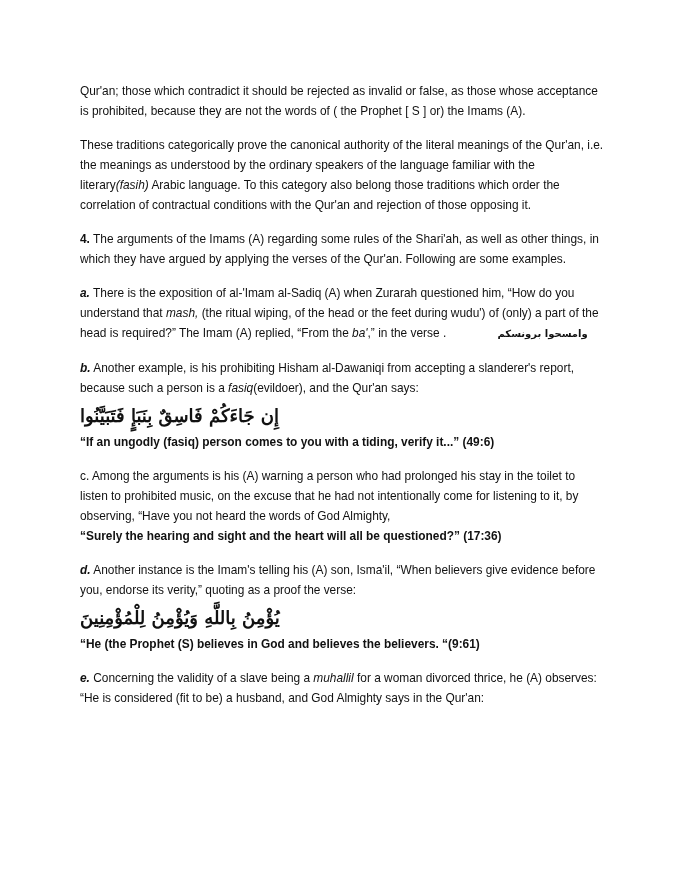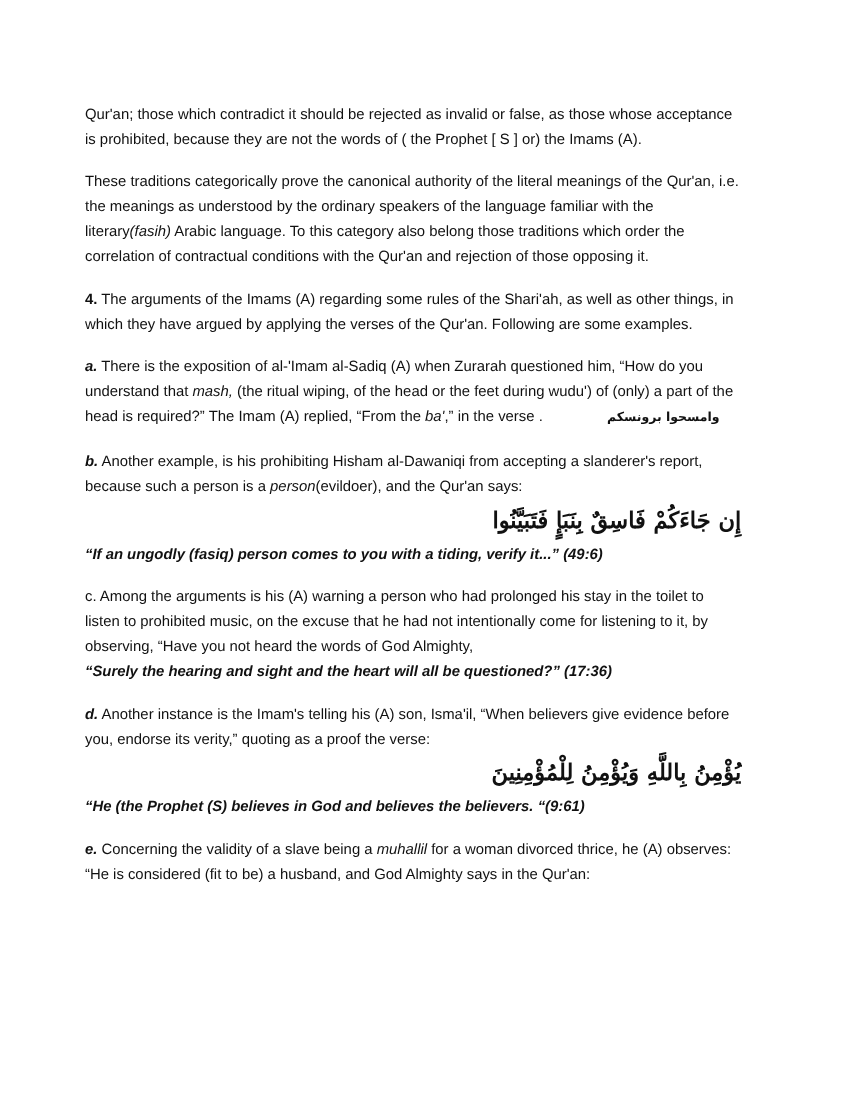--- a/index.html
+++ b/index.html
@@ -10,21 +10,21 @@
     body {
       width: 680px;
       height: 880px;
       overflow: hidden;
       position: relative;
       font-family: "Liberation Sans", sans-serif;
       color: #111111;
     }
     .page {
       position: absolute;
-      left: 68px;
+      left: 80px;
       top: 81px;
       width: 525px;
       font-size: 11.9px;
       line-height: 20px;
     }
     .para {
       margin: 0 0 14px 0;
     }
     .para.tight { margin-bottom: 0; }
     .marker { font-weight: bold; }
@@ -32,32 +32,31 @@
     .ital { font-style: italic; }
     .arabic-inline {
       font-family: "DejaVu Sans", sans-serif;
       font-size: 10px;
       font-weight: bold;
       direction: rtl;
       unicode-bidi: embed;
       margin-left: 48px;
     }
     .verse {
-      text-align: right;
+      text-align: left;
       font-family: "DejaVu Serif", serif;
       font-size: 18px;
       font-weight: bold;
       direction: rtl;
       line-height: 28px;
       margin: 4px 0 2px 0;
       height: 28px;
     }
     .translation {
       font-weight: bold;
-      font-style: italic;
       margin: 0 0 14px 0;
     }
   </style>
 </head>
 <body>
 
 <div class="page">
 
   <p class="para">
     <span>Qur'an; those which contradict it should be rejected as invalid or false, as those whose acceptance is prohibited, because they are not the words of ( the Prophet [ S ] or) the Imams (A).</span>
@@ -69,21 +68,21 @@
 
   <p class="para">
     <span class="marker">4.</span><span> The arguments of the Imams (A) regarding some rules of the Shari'ah, as well as other things, in which they have argued by applying the verses of the Qur'an. Following are some examples.</span>
   </p>
 
   <p class="para">
     <span class="marker ital">a.</span><span> There is the exposition of al-'Imam al-Sadiq (A) when Zurarah questioned him, “How do you understand that </span><span class="ital">mash,</span><span> (the ritual wiping, of the head or the feet during wudu') of (only) a part of the head is required?” The Imam (A) replied, “From the </span><span class="ital">ba'</span><span>,” in the verse . </span><span class="arabic-inline">وامسحوا برونسكم</span>
   </p>
 
   <p class="para tight">
-    <span class="marker ital">b.</span><span> Another example, is his prohibiting Hisham al-Dawaniqi from accepting a slanderer's report, because such a person is a </span><span class="ital">person</span><span>(evildoer), and the Qur'an says:</span>
+    <span class="marker ital">b.</span><span> Another example, is his prohibiting Hisham al-Dawaniqi from accepting a slanderer's report, because such a person is a </span><span class="ital">fasiq</span><span>(evildoer), and the Qur'an says:</span>
   </p>
   <div class="verse">إِن جَاءَكُمْ فَاسِقٌ بِنَبَإٍ فَتَبَيَّنُوا</div>
   <p class="translation">“If an ungodly (fasiq) person comes to you with a tiding, verify it...” (49:6)</p>
 
   <p class="para tight">
     <span>c. Among the arguments is his (A) warning a person who had prolonged his stay in the toilet to listen to prohibited music, on the excuse that he had not intentionally come for listening to it, by observing, “Have you not heard the words of God Almighty,</span>
   </p>
   <p class="translation">“Surely the hearing and sight and the heart will all be questioned?” (17:36)</p>
 
   <p class="para tight">

